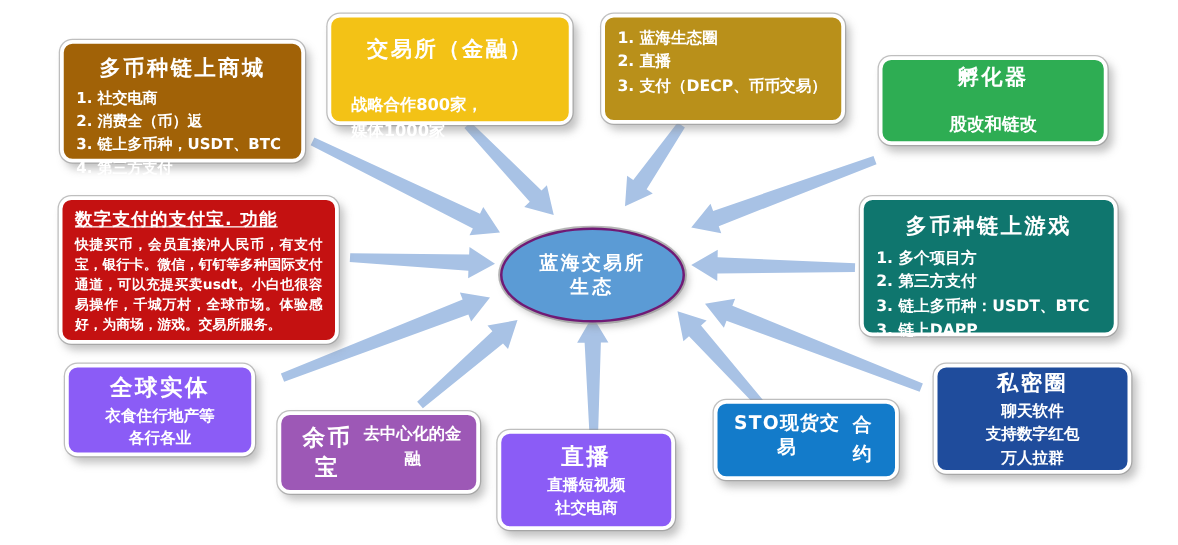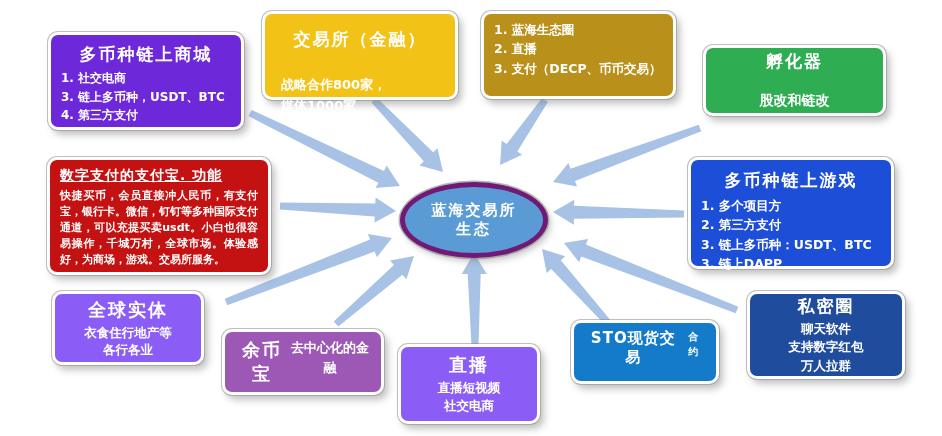--- a/index.html
+++ b/index.html
@@ -37,28 +37,28 @@
   #n-global .title{font-size:18px;margin-bottom:2px;}
   #n-global .item{font-size:12.5px;line-height:1.4;}
   #n-yubibao{left:222px;top:329px;width:162px;height:66px;display:flex;flex-direction:row;justify-content:center;}
   #n-yubibao .title{font-size:18px;margin-bottom:1px;}
   #n-yubibao .item{font-size:13px;}
   #n-live{left:398px;top:344px;width:142px;height:80px;display:flex;flex-direction:column;justify-content:center;}
   #n-live .title{font-size:18px;margin-bottom:2px;}
   #n-live .item{font-size:12.5px;line-height:1.45;}
   #n-sto{left:571px;top:320px;width:148px;height:64px;display:flex;justify-content:center;}
   #n-sto .title{font-size:15px;letter-spacing:1px;}
-  #n-sto .item{font-size:10px;font-weight:700;letter-spacing:2px;}
+  #n-sto .item{font-size:15px;font-weight:700;letter-spacing:2px;}
   #n-private{left:747px;top:291px;width:158px;height:88px;display:flex;flex-direction:column;justify-content:center;}
   #n-private .title{font-size:17px;margin-bottom:2px;}
   #n-private .item{font-size:12.5px;line-height:1.45;}
   
   #center-ellipse{
     position:absolute;left:400px;top:182px;width:148px;height:76px;z-index:3;
-    border-radius:50%;border:5px solid #701a75;
+    border-radius:50%;border:2px solid #701a75;
     box-shadow:0 0 0 1.5px rgba(150,150,150,.7), 3px 4px 6px rgba(120,120,120,.4);
     display:flex;flex-direction:column;align-items:center;justify-content:center;
     color:#fff;font-weight:700;
   }
   #center-ellipse .l1{font-size:15px;letter-spacing:2px;}
   #center-ellipse .l2{font-size:15px;letter-spacing:3px;}
 </style>
 </head>
 <body>
 
@@ -71,23 +71,24 @@
       <polygon points="698.8,124.7 570.5,168.7 568.4,163 553,182 577,186.5 575,180.9 701.2,131.3" fill="#A8C2E5"></polygon>
       <polygon points="279.8,209.5 374.7,216.6 374.5,222.6 396,211 375.6,197.6 375.3,203.6 280.2,202.5" fill="#A8C2E5"></polygon>
       <polygon points="684.1,210.5 574.1,205.8 574.2,199.8 553,212 573.8,224.8 573.9,218.8 683.9,217.5" fill="#A8C2E5"></polygon>
       <polygon points="227.3,305.3 374.7,251.6 376.9,257.2 392,238 367.9,233.9 370.1,239.5 224.7,298.7" fill="#A8C2E5"></polygon>
       <polygon points="338.3,326.6 402.4,274.7 406.4,279.2 414,256 390,260.4 393.9,264.9 333.7,321.4" fill="#A8C2E5"></polygon>
       <polygon points="478.5,346 480.7,273.9 486.7,273.9 474,253 461.7,274.1 467.7,274.1 471.5,346" fill="#A8C2E5"></polygon>
       <polygon points="612.6,322.7 560.8,260.3 565.3,256.3 542,249 546.7,273 551.2,269 607.4,327.3" fill="#A8C2E5"></polygon>
       <polygon points="738.3,306.7 585.9,244.5 588.1,238.9 564,243 579.1,262.2 581.2,256.6 735.7,313.3" fill="#A8C2E5"></polygon>
     </svg>
 
-  <div class="node" id="n-mall" style="background-color: #6d28d9;">
+  <div class="node" id="n-mall" style="background-color: #a16207;">
     <div class="title">多币种链上商城</div>
     <div class="item">1. 社交电商</div>
+    <div class="item">2. 消费全（币）返</div>
     <div class="item">3. 链上多币种，USDT、BTC</div>
     <div class="item">4. 第三方支付</div>
   </div>
 
   <div class="node" id="n-exchange" style="background-color: rgb(243, 194, 22);">
     <div class="title">交易所（金融）</div>
     <div class="item">战略合作800家，</div>
     <div class="item">媒体1000家</div>
   </div>
 
@@ -100,21 +101,21 @@
   <div class="node" id="n-incubator" style="background-color: rgb(46, 173, 83);">
     <div class="title">孵化器</div>
     <div class="item center">股改和链改</div>
   </div>
 
   <div class="node" id="n-pay" style="background-color: rgb(196, 17, 17);">
     <div class="title">数字支付的支付宝. 功能</div>
     <div class="body">快捷买币，会员直接冲人民币，有支付宝，银行卡。微信，钉钉等多种国际支付通道，可以充提买卖usdt。小白也很容易操作，千城万村，全球市场。体验感好，为商场，游戏。交易所服务。</div>
   </div>
 
-  <div class="node" id="n-games" style="background-color: #1d4ed8;">
+  <div class="node" id="n-games" style="background-color: #0f766e;">
     <div class="title">多币种链上游戏</div>
     <div class="item">1. 多个项目方</div>
     <div class="item">2. 第三方支付</div>
     <div class="item">3. 链上多币种：USDT、BTC</div>
     <div class="item">3. 链上DAPP</div>
   </div>
 
   <div class="node" id="n-global" style="background-color: #8b5cf6;">
     <div class="title">全球实体</div>
     <div class="item center">衣食住行地产等</div>

